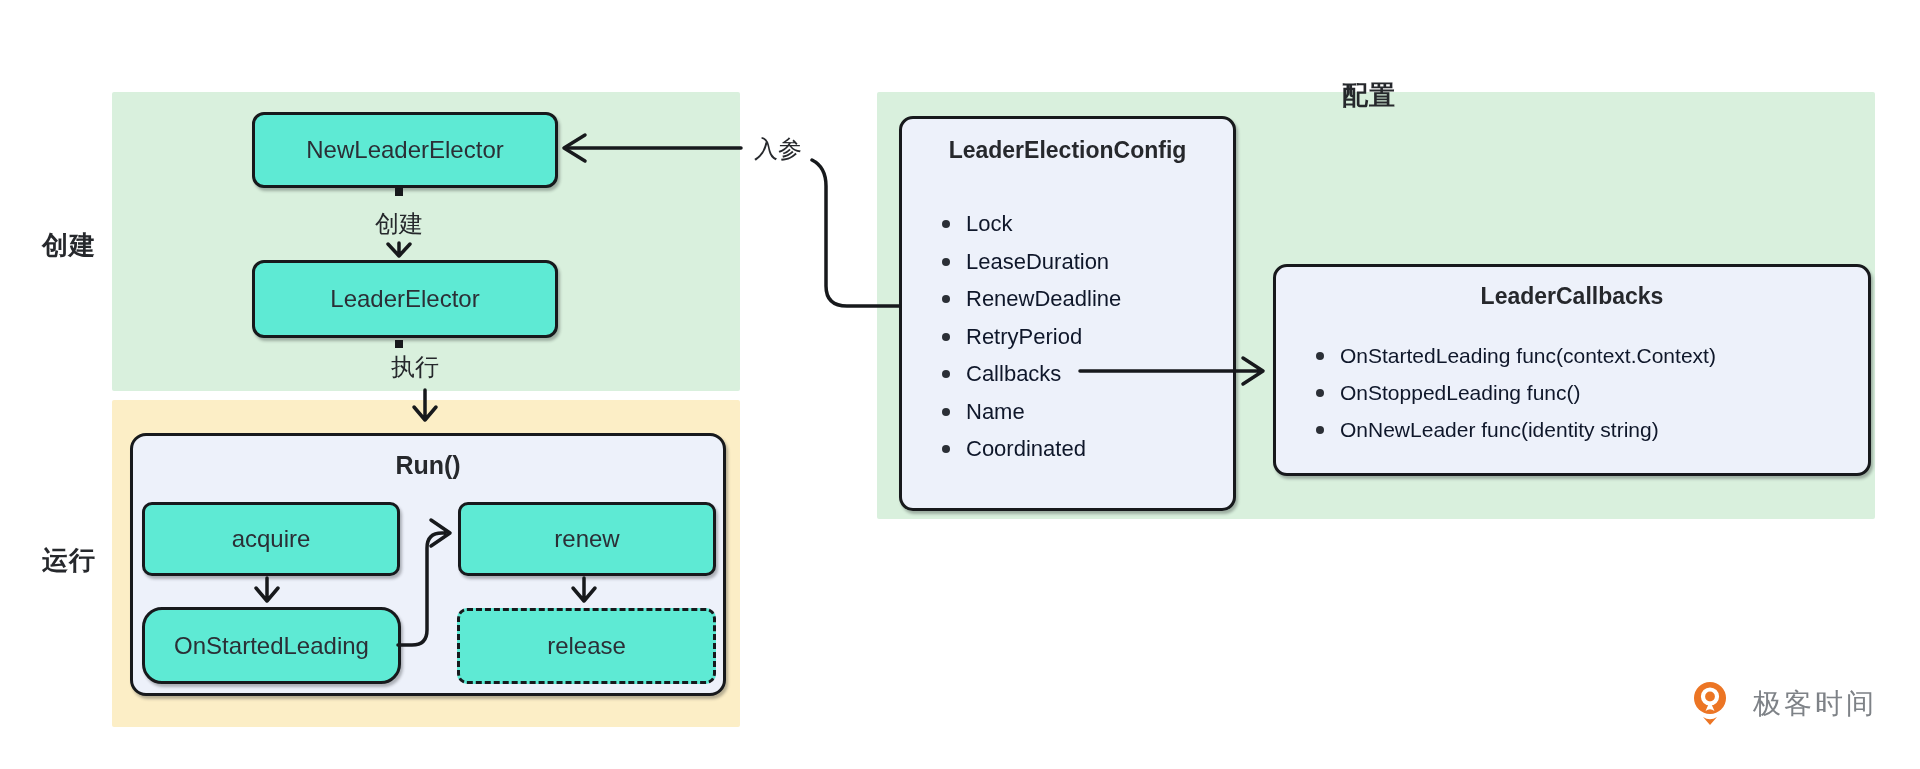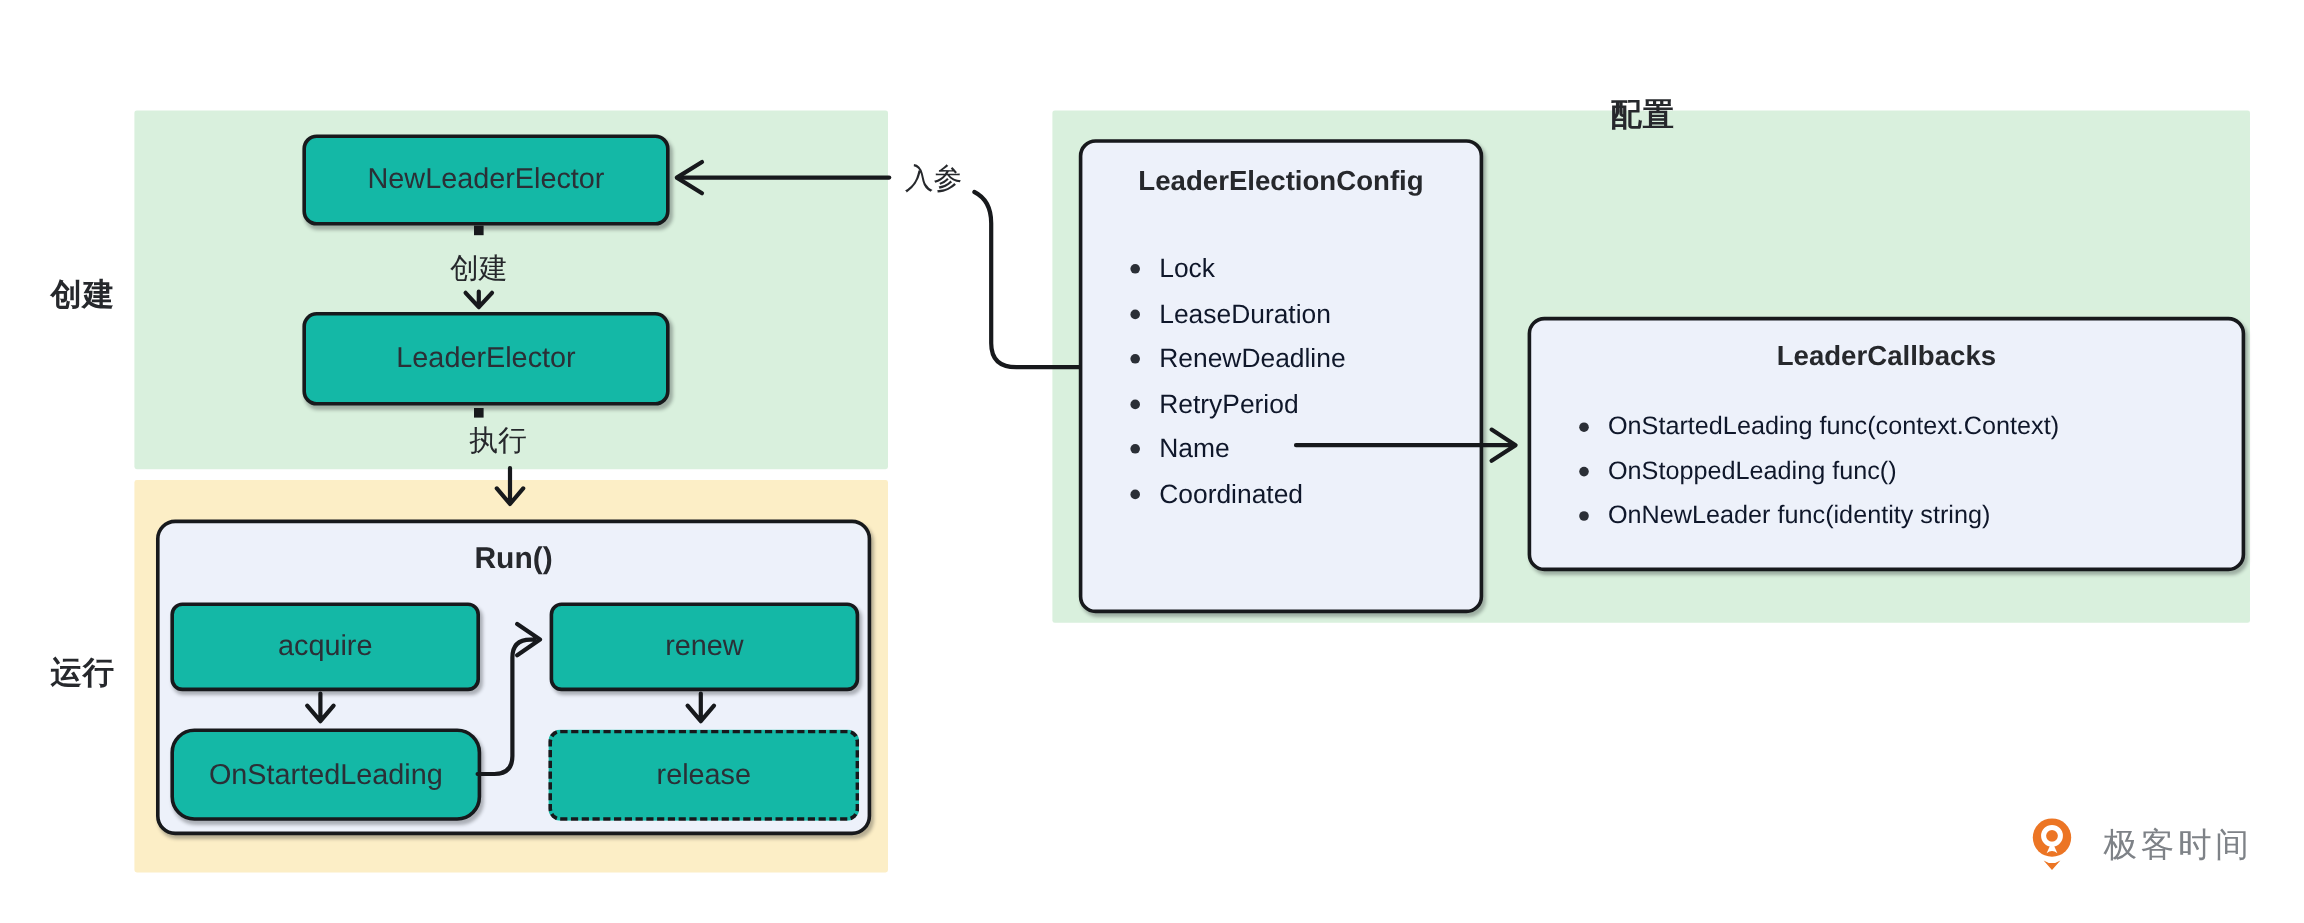--- a/index.html
+++ b/index.html
@@ -19,21 +19,21 @@
     letter-spacing:1px;white-space:nowrap;
   }
   
   .edge-label{
     position:absolute;font-size:24px;font-weight:500;color:#26282c;
     text-align:center;white-space:nowrap;
   }
   
   .node{
     position:absolute;display:flex;align-items:center;justify-content:center;
-    background:#14b8a6;border:3px solid #17191c;border-radius:12px;
+    background:#5eead4;border:3px solid #17191c;border-radius:12px;
     font-size:24px;color:#2b2f36;
     box-shadow:2px 3px 3px rgba(20,22,25,0.30);
   }
   .node-dashed{border-style:dashed;box-shadow:none;}
   
   .run-box{
     position:absolute;background:#edf1fa;border:3px solid #17191c;border-radius:16px;
     box-shadow:2px 3px 3px rgba(20,22,25,0.30);
   }
   .run-title{
@@ -94,20 +94,21 @@
 
 <div class="edge-label" style="left:746px;top:133px;width:64px;">入参</div>
 
 <div class="list-box" id="config-box" style="left:899px;top:116px;width:331px;height:389px;">
   <h3>LeaderElectionConfig</h3>
   <ul>
     <li>Lock</li>
     <li>LeaseDuration</li>
     <li>RenewDeadline</li>
     <li>RetryPeriod</li>
+    <li>Callbacks</li>
     <li>Name</li>
     <li>Coordinated</li>
   </ul>
 </div>
 
 <div class="list-box" id="callbacks-box" style="left:1273px;top:264px;width:592px;height:206px;">
   <h3>LeaderCallbacks</h3>
   <ul>
     <li>OnStartedLeading func(context.Context)</li>
     <li>OnStoppedLeading func()</li>

